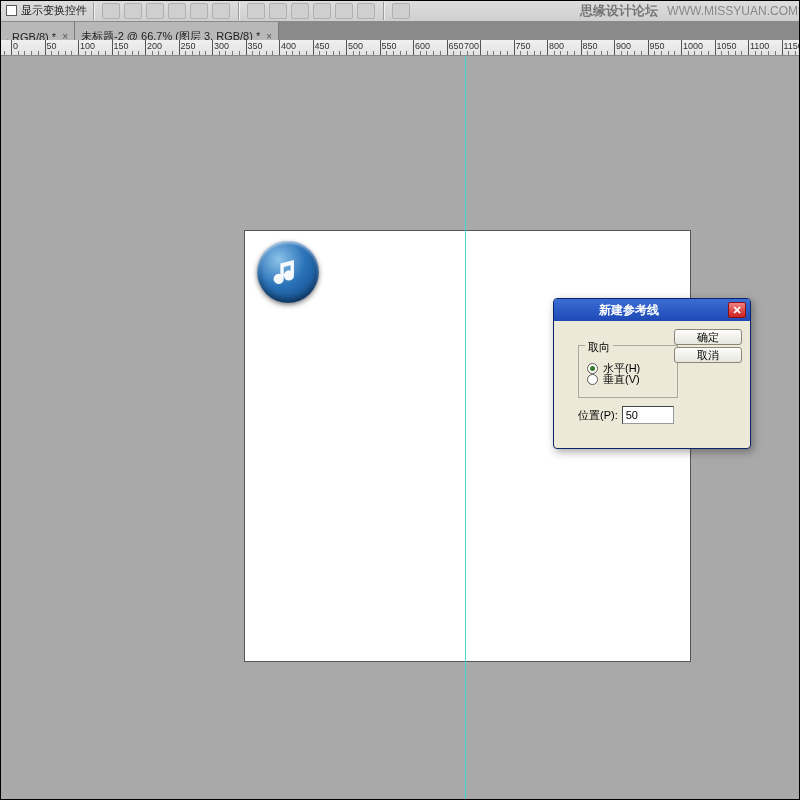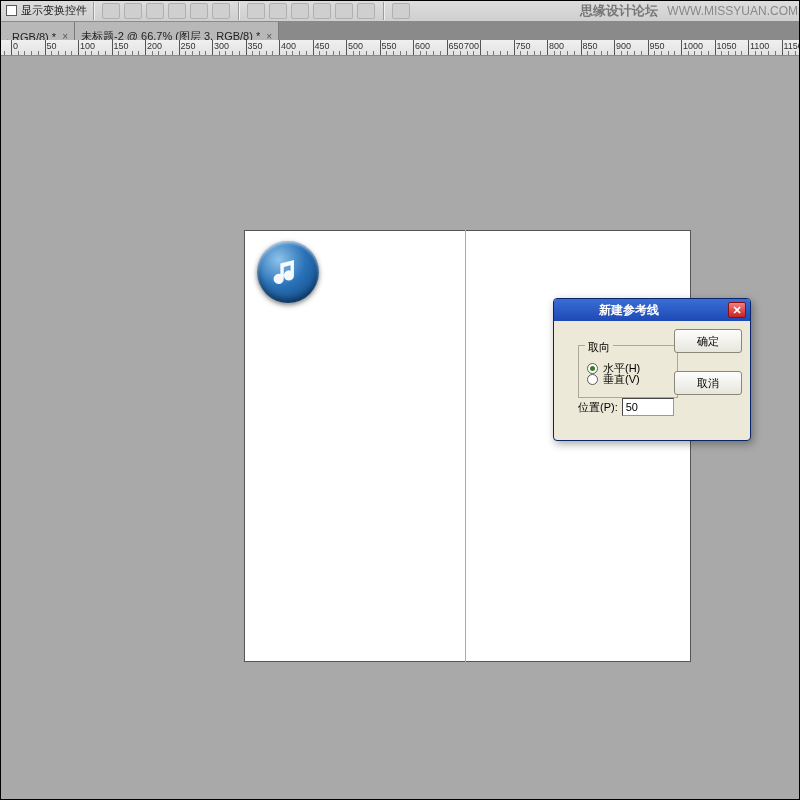--- a/index.html
+++ b/index.html
@@ -35,24 +35,24 @@
 .dialog { position: absolute; left: 553px; top: 298px; width: 198px; background: #ece9d8; border: 1px solid #0a246a; border-radius: 4px; box-shadow: 2px 3px 8px rgba(0,0,0,.35); font-size: 12px; }
 .dialog-title { height: 22px; background: linear-gradient(#3a6ed5,#1e49b5); border-radius: 3px 3px 0 0; display: flex; align-items: center; padding: 0 4px; color: #fff; font-weight: bold; font-size: 12px; }
 .dialog-title .title-text { flex: 1; padding-left: 2px; margin-left: 39px; }
 .dialog-close { width: 18px; height: 16px; background: linear-gradient(#f08080,#cc2020); border: 1px solid #8a1010; border-radius: 2px; color: #fff; font-size: 11px; display:flex; align-items:center; justify-content:center; font-weight:bold; }
 .dialog-body { padding: 24px; position: relative; }
 .groupbox { border: 1px solid #aca899; padding: 8px 8px 6px 8px; width: 100px; }
 .groupbox-title { position: relative; top: -14px; background: #ece9d8; display: inline-block; padding: 0 3px; font-size: 11px; margin-left: -2px; }
 .radio-row { display: flex; align-items: center; font-size: 11px; margin-top: -8px; margin-bottom: 4px; }
 .radio { width: 11px; height: 11px; border: 1px solid #5a5a5a; border-radius: 50%; margin-right: 5px; background: #fff; display:flex; align-items:center; justify-content:center; }
 .radio.checked::after { content:""; width:5px; height:5px; border-radius:50%; background:#3b7a2a; }
-.pos-row { display: flex; align-items: center; margin-top: 0; font-size: 11px; }
+.pos-row { display: flex; align-items: center; margin-top: 8px; font-size: 11px; }
 .pos-input { width: 52px; height: 18px; border: 1px inset #999; background: #fff; font-size: 11px; padding: 1px 3px; margin-left: 4px; }
 .dlg-buttons { position: absolute; right: 8px; top: 8px; width: 68px; }
-.dlg-btn { width: 68px; height: 24px; background: linear-gradient(#fdfdfd,#e7e6dc); border: 1px solid #8a867a; border-radius: 3px; font-size: 11px; margin-bottom: 18px; display:flex; align-items:center; justify-content:center; }
+.dlg-btn { width: 68px; height: 16px; background: linear-gradient(#fdfdfd,#e7e6dc); border: 1px solid #8a867a; border-radius: 3px; font-size: 11px; margin-bottom: 2px; display:flex; align-items:center; justify-content:center; }
 
 
 .watermark { position:absolute; top:2px; right:2px; font-size:12px; color:#888; letter-spacing:0px; z-index:30; }
 .watermark .zh { color:#777; font-weight:bold; margin-right:6px; font-size:13px; }
 
 .frame-border { position:absolute; inset:0; border:1px solid #000; pointer-events:none; }
 </style>
 </head>
 <body>
 

